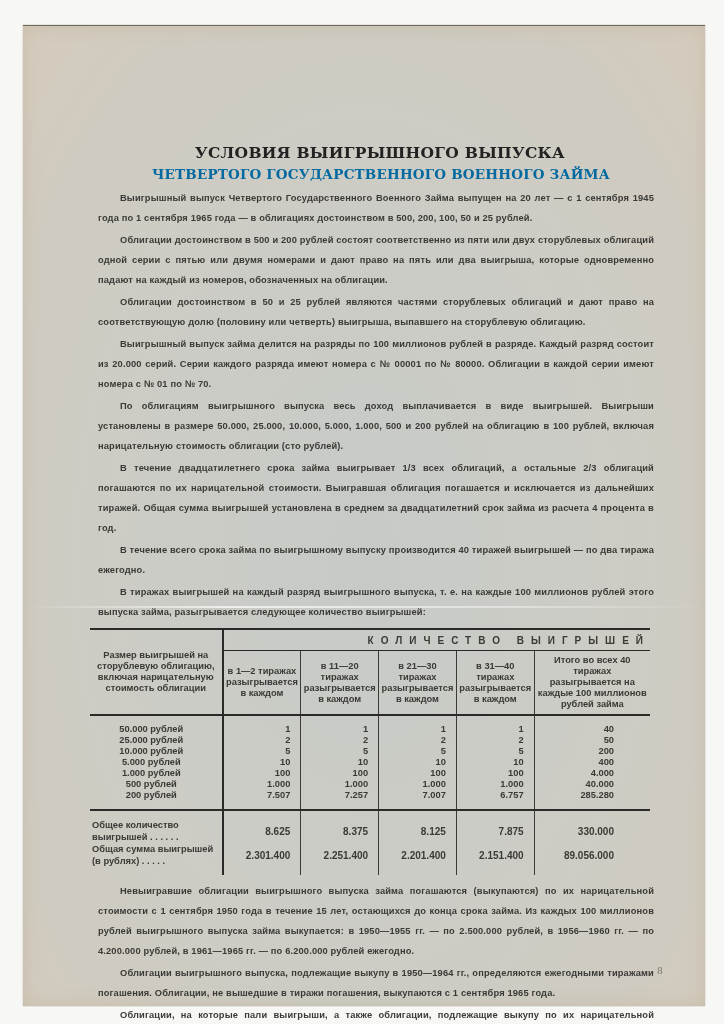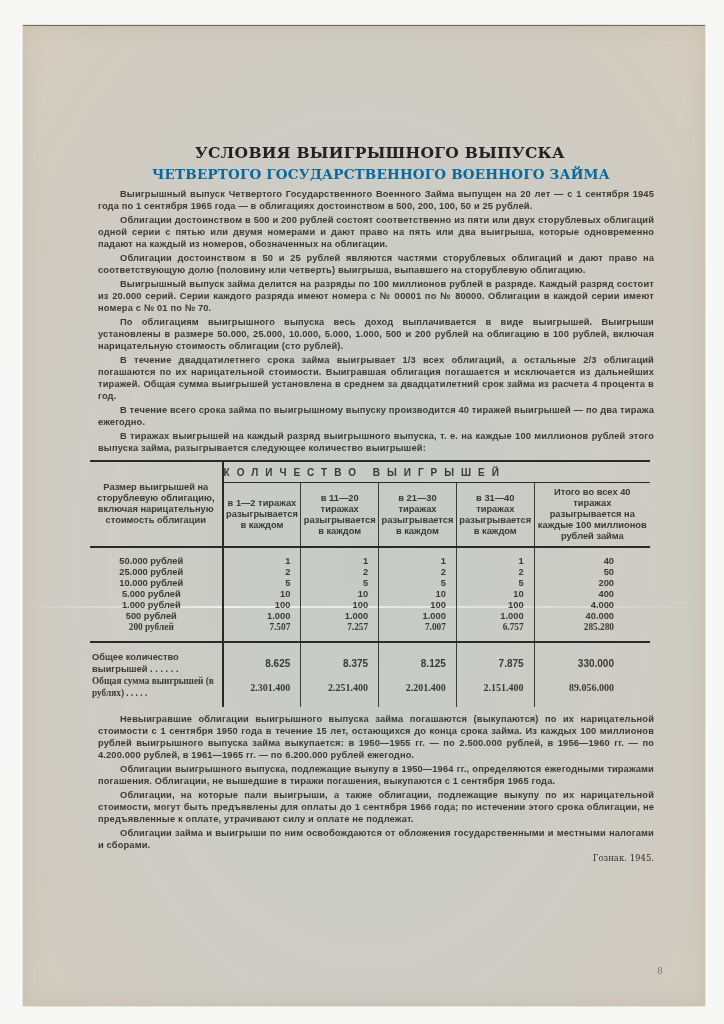--- a/index.html
+++ b/index.html
@@ -24,43 +24,43 @@
     .title1 {
       font-family: "DejaVu Serif", serif; font-weight: bold; font-size: 15.5px;
       text-align: center; letter-spacing: 0.3px; margin: 0 0 4px 8px; color: #222;
     }
     .title2 {
       font-family: "DejaVu Serif", serif; font-weight: bold; font-size: 13.5px;
       text-align: center; letter-spacing: 0.2px; margin: 0 0 6px 10px; color: #0369a1;
     }
     p.par {
       font-family: "Liberation Sans Narrow", "Liberation Sans", sans-serif;
-      font-size: 9.3px; line-height: 12px; margin: 0 0 2px 0; text-align: justify;
+      font-size: 9.3px; line-height: 20px; margin: 0 0 2px 0; text-align: justify;
       text-indent: 22px; font-weight: bold; color: #3a3a36; letter-spacing: 0.15px;
     }
     table.wins {
       border-collapse: collapse; width: 560px; margin: 6px 0 6px -8px;
       font-family: "Liberation Sans", sans-serif; font-weight: bold; color: #3a3a36;
     }
     table.wins td, table.wins th { font-size: 9.3px; line-height: 11px; padding: 0 3px; }
     .thick-top { border-top: 2.5px solid #2a2a28; }
     .thick-bot { border-bottom: 2.5px solid #2a2a28; }
     .vl { border-left: 1.2px solid #3a3a36; }
     .vl-thick { border-left: 2.5px solid #2a2a28; }
-    .hdr-main { text-align: left; letter-spacing: 7px; padding: 5px 0 4px 0 !important; border-bottom: 1.3px solid #2a2a28; font-size: 10px !important; }
+    .hdr-main { text-align: right; letter-spacing: 7px; padding: 5px 0 4px 0 !important; border-bottom: 1.3px solid #2a2a28; font-size: 10px !important; }
     .hdr-sub { text-align: center; vertical-align: middle; padding: 4px 2px !important; }
     .hdr-left { text-align: center; vertical-align: middle; padding: 6px 6px !important; }
     .num { text-align: right; padding-right: 10px !important; }
     .num-tot { text-align: right; padding-right: 36px !important; margin-top: 48px; }
     .rowlabel { text-align: center; padding-right: 12px !important; white-space: nowrap; }
     .sum-label { text-align: left; padding-left: 2px !important; line-height: 12px !important; }
     .sum-num { text-align: right; vertical-align: middle; padding-right: 10px !important; font-size: 10px !important; }
     .sum-num-tot { text-align: right; vertical-align: middle; padding-right: 36px !important; font-size: 10px !important; }
     .pad-top td { padding-top: 8px !important; }
-    .pad-bot td { padding-bottom: 8px !important; font-family: Liberation Serif, serif; }
+    .pad-bot td { padding-bottom: 8px !important; }
     .footer-line {
       display: flex; justify-content: space-between; align-items: center;
       font-family: "Liberation Sans", sans-serif; font-size: 9.3px; font-weight: bold; color: #3a3a36;
     }
     .imprint { font-family: "DejaVu Serif", serif; font-weight: normal; font-size: 8.5px; color: #333; }
     .corner-mark {
       position: absolute; left: 657px; top: 966px; font-size: 9px; color: #7a7468;
       font-family: "DejaVu Serif", serif;
     }
   </style>

